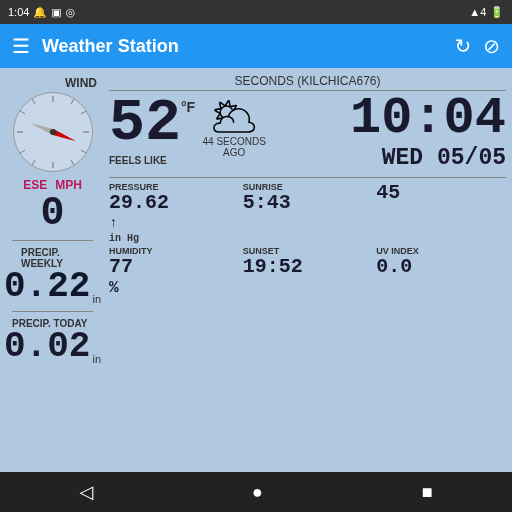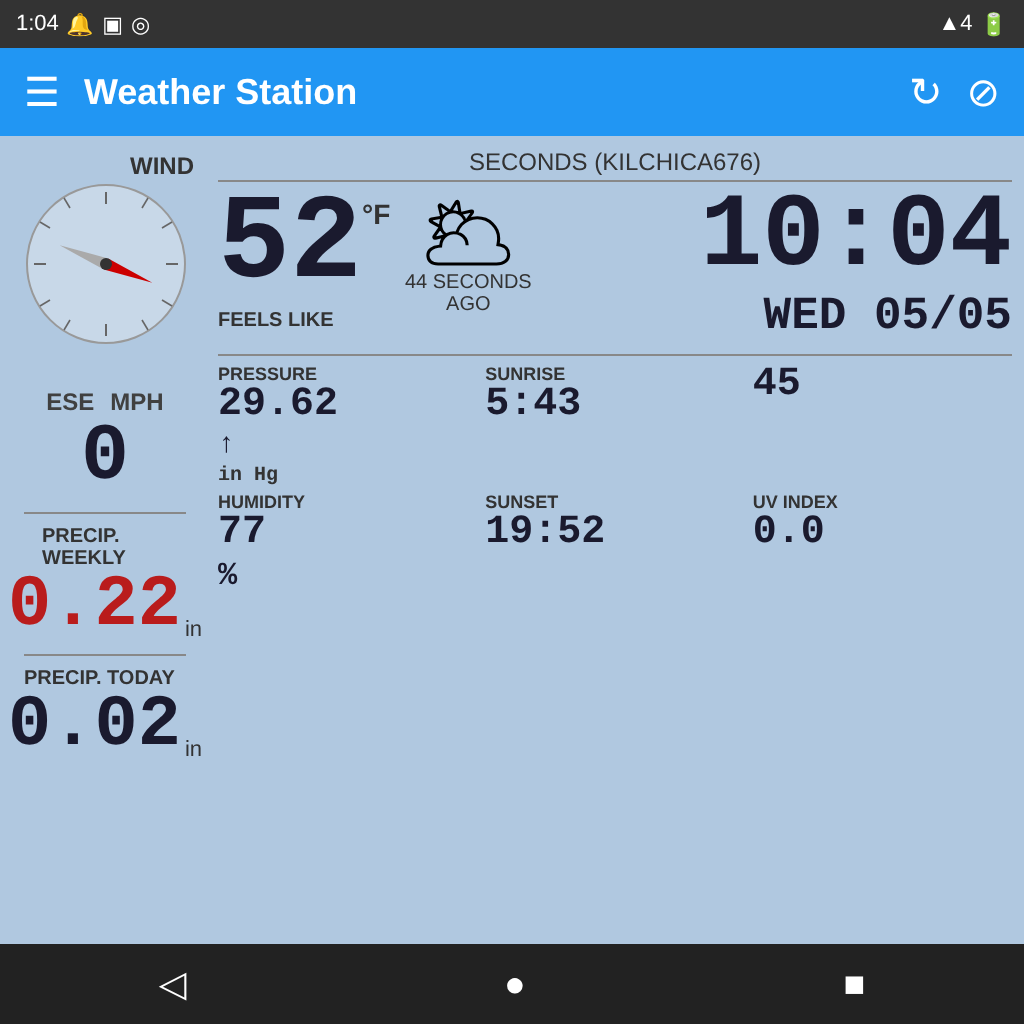--- a/index.html
+++ b/index.html
@@ -73,22 +73,22 @@
       align-items: center;
       justify-content: center;
       margin: 2px 0;
     }
 
     .wind-dir-row {
       display: flex;
       gap: 8px;
       font-size: 12px;
       font-weight: bold;
-      color: #404040;
-      margin-top: 20px;
+      color: #be185d;
+      margin-top: 4px;
     }
 
     .wind-speed {
       font-size: 40px;
       font-family: 'Courier New', monospace;
       font-weight: bold;
       color: #1a1a2e;
       line-height: 1;
       margin-top: 2px;
     }
@@ -104,21 +104,21 @@
       font-size: 10px;
       font-weight: bold;
       color: #333;
       align-self: flex-start;
       margin-left: 13px;
     }
     .precip-weekly-val {
       font-size: 36px;
       font-family: 'Courier New', monospace;
       font-weight: bold;
-      color: #b91c1c;
+      color: #0f172a;
       line-height: 1;
     }
     .precip-unit {
       font-size: 11px;
       color: #333;
       align-self: flex-end;
       margin-left: 2px;
     }
     .precip-row {
       display: flex;

